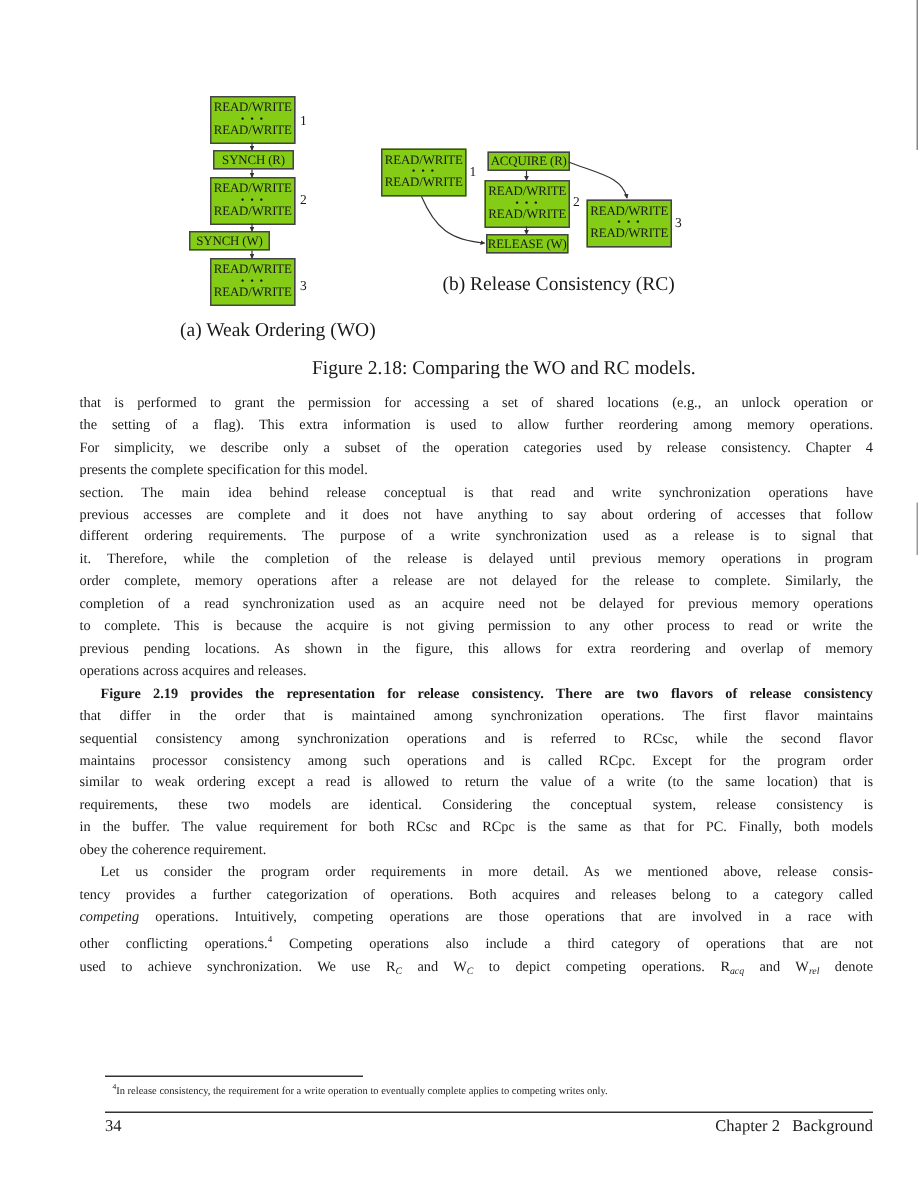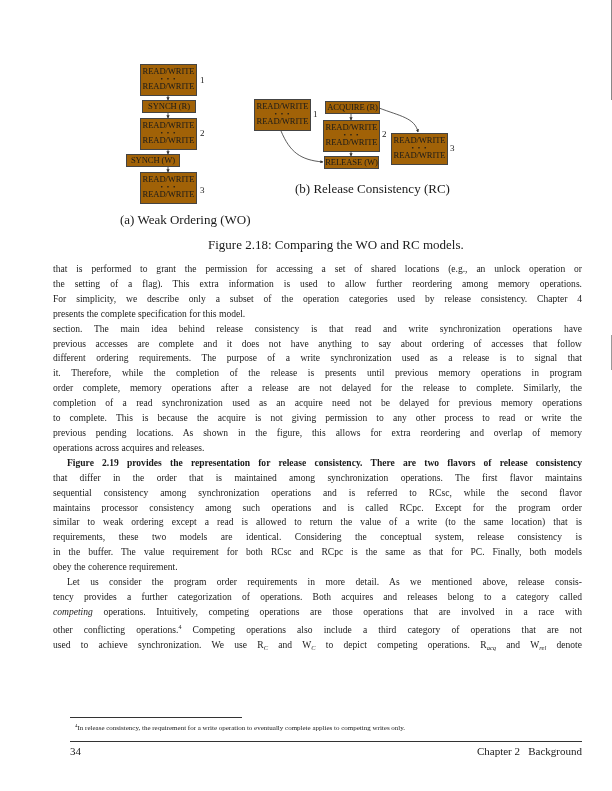--- a/index.html
+++ b/index.html
@@ -1,18 +1,18 @@
 <!DOCTYPE html>
 <html><head>
 <meta charset="utf-8">
 <style>
   html, body { margin: 0; padding: 0; background: #ffffff; }
   body { width: 612px; height: 791px; position: relative; overflow: hidden;
          font-family: "Liberation Serif", "DejaVu Serif", serif; color: #1a1a1a; }
-  .box { position: absolute; border: 1px solid #444; background: #a16207;
+  .box { position: absolute; border: 1px solid #444; background: #84cc16;
          font-size: 8.6px; line-height: 9px; text-align: center; letter-spacing: -0.1px; }
   .box .dots { font-size: 7px; line-height: 6px; letter-spacing: 1px; }
   .lbl { position: absolute; font-size: 9px; }
   .cap { position: absolute; font-size: 13px; }
   .text { position: absolute; left: 53px; width: 529px; font-size: 9.55px; line-height: 14.9px;
           text-align: justify; }
   .text p { margin: 0; }
   .line { display: block; text-align: justify; text-align-last: justify; white-space: nowrap; }
   .line.last { text-align-last: left; }
   .fn { position: absolute; left: 53px; width: 529px; font-size: 7px; line-height: 9px; }
@@ -109,24 +109,24 @@
 </div>
 
 <div class="text" style="top:262px;">
   <p>
     <span class="line">that is performed to grant the permission for accessing a set of shared locations (e.g., an unlock operation or</span>
     <span class="line">the setting of a flag). This extra information is used to allow further reordering among memory operations.</span>
     <span class="line">For simplicity, we describe only a subset of the operation categories used by release consistency. Chapter 4</span>
     <span class="line last">presents the complete specification for this model.</span>
   </p>
   <p>
-    <span class="line">section. The main idea behind release consistency is that read and write synchronization operations have</span>
+    <span class="line">section. The main idea behind release conceptual is that read and write synchronization operations have</span>
     <span class="line">previous accesses are complete and it does not have anything to say about ordering of accesses that follow</span>
     <span class="line">different ordering requirements. The purpose of a write synchronization used as a release is to signal that</span>
-    <span class="line">it. Therefore, while the completion of the release is presents until previous memory operations in program</span>
+    <span class="line">it. Therefore, while the completion of the release is delayed until previous memory operations in program</span>
     <span class="line">order complete, memory operations after a release are not delayed for the release to complete. Similarly, the</span>
     <span class="line">completion of a read synchronization used as an acquire need not be delayed for previous memory operations</span>
     <span class="line">to complete. This is because the acquire is not giving permission to any other process to read or write the</span>
     <span class="line">previous pending locations. As shown in the figure, this allows for extra reordering and overlap of memory</span>
     <span class="line last">operations across acquires and releases.</span>
   </p>
   <p>
     <span class="line" style="padding-left:14px;font-weight:bold;">Figure 2.19 provides the representation for release consistency. There are two flavors of release consistency</span>
     <span class="line">that differ in the order that is maintained among synchronization operations. The first flavor maintains</span>
     <span class="line">sequential consistency among synchronization operations and is referred to RCsc, while the second flavor</span>

